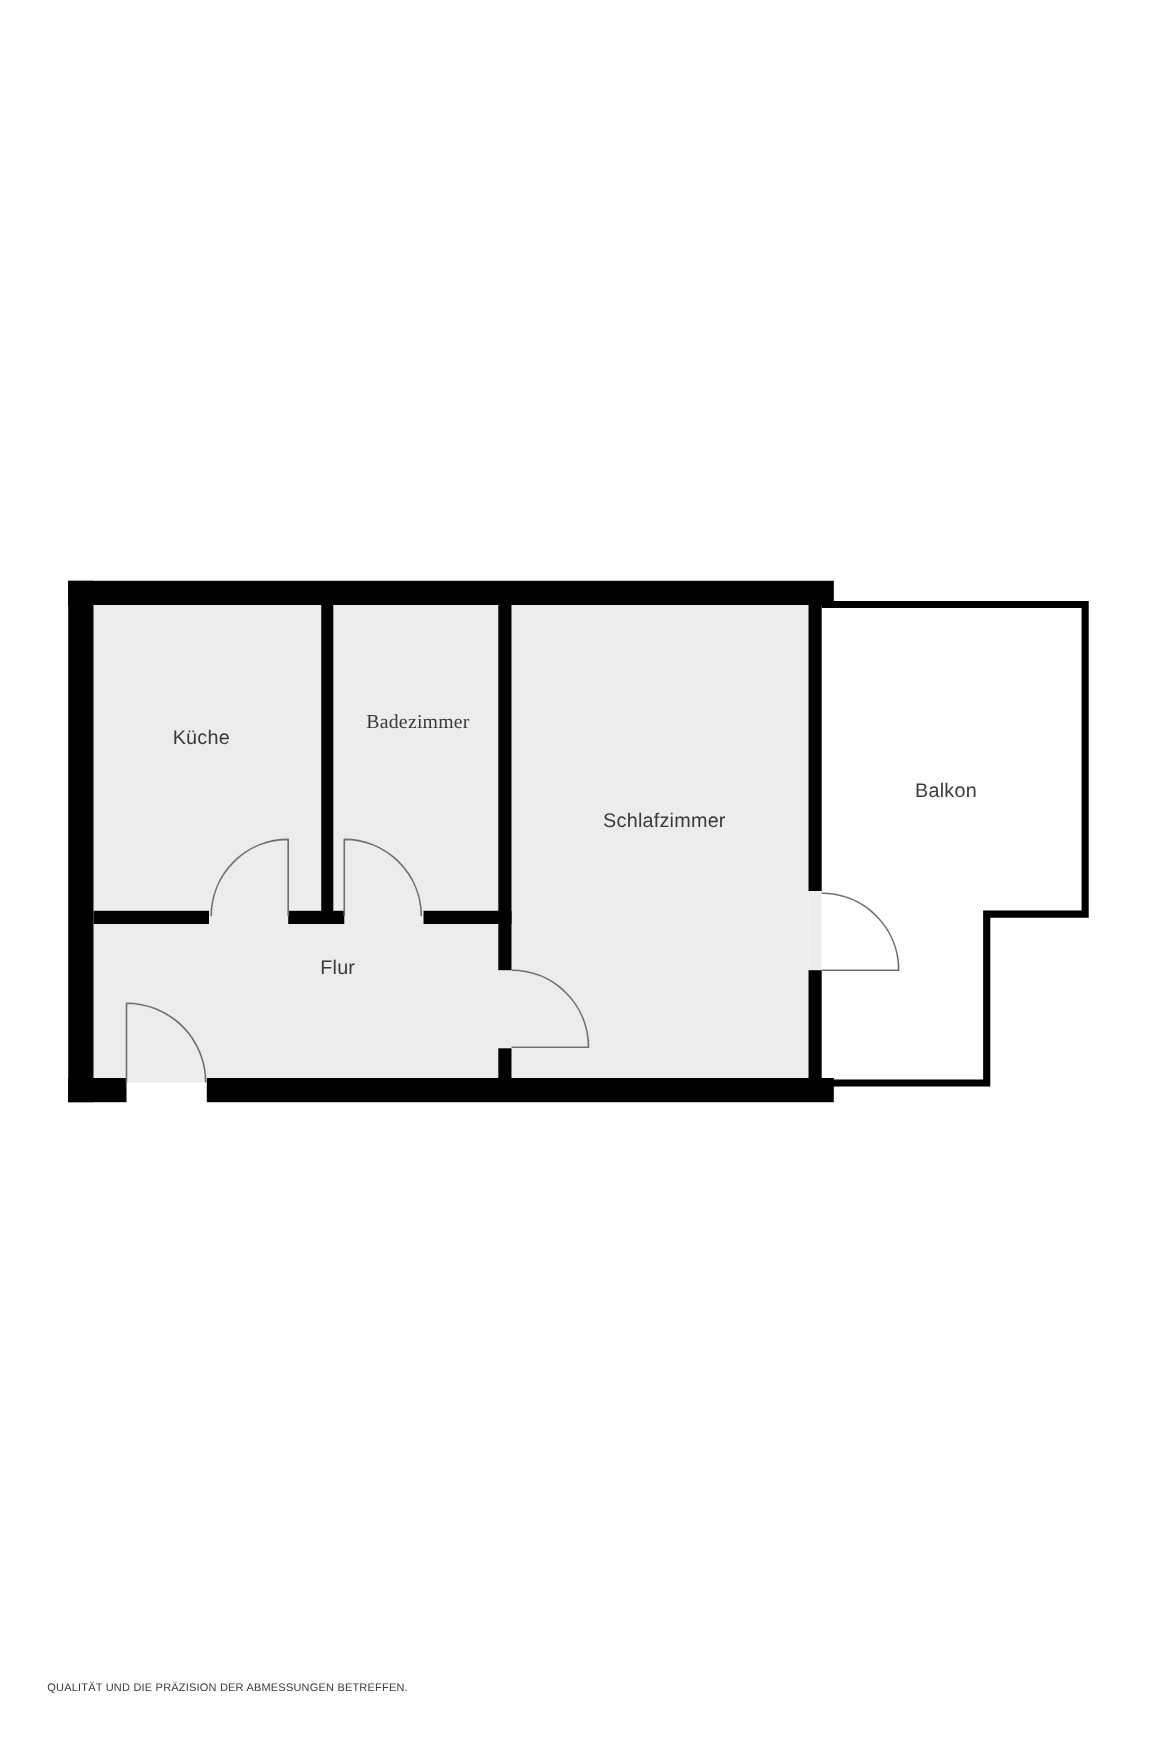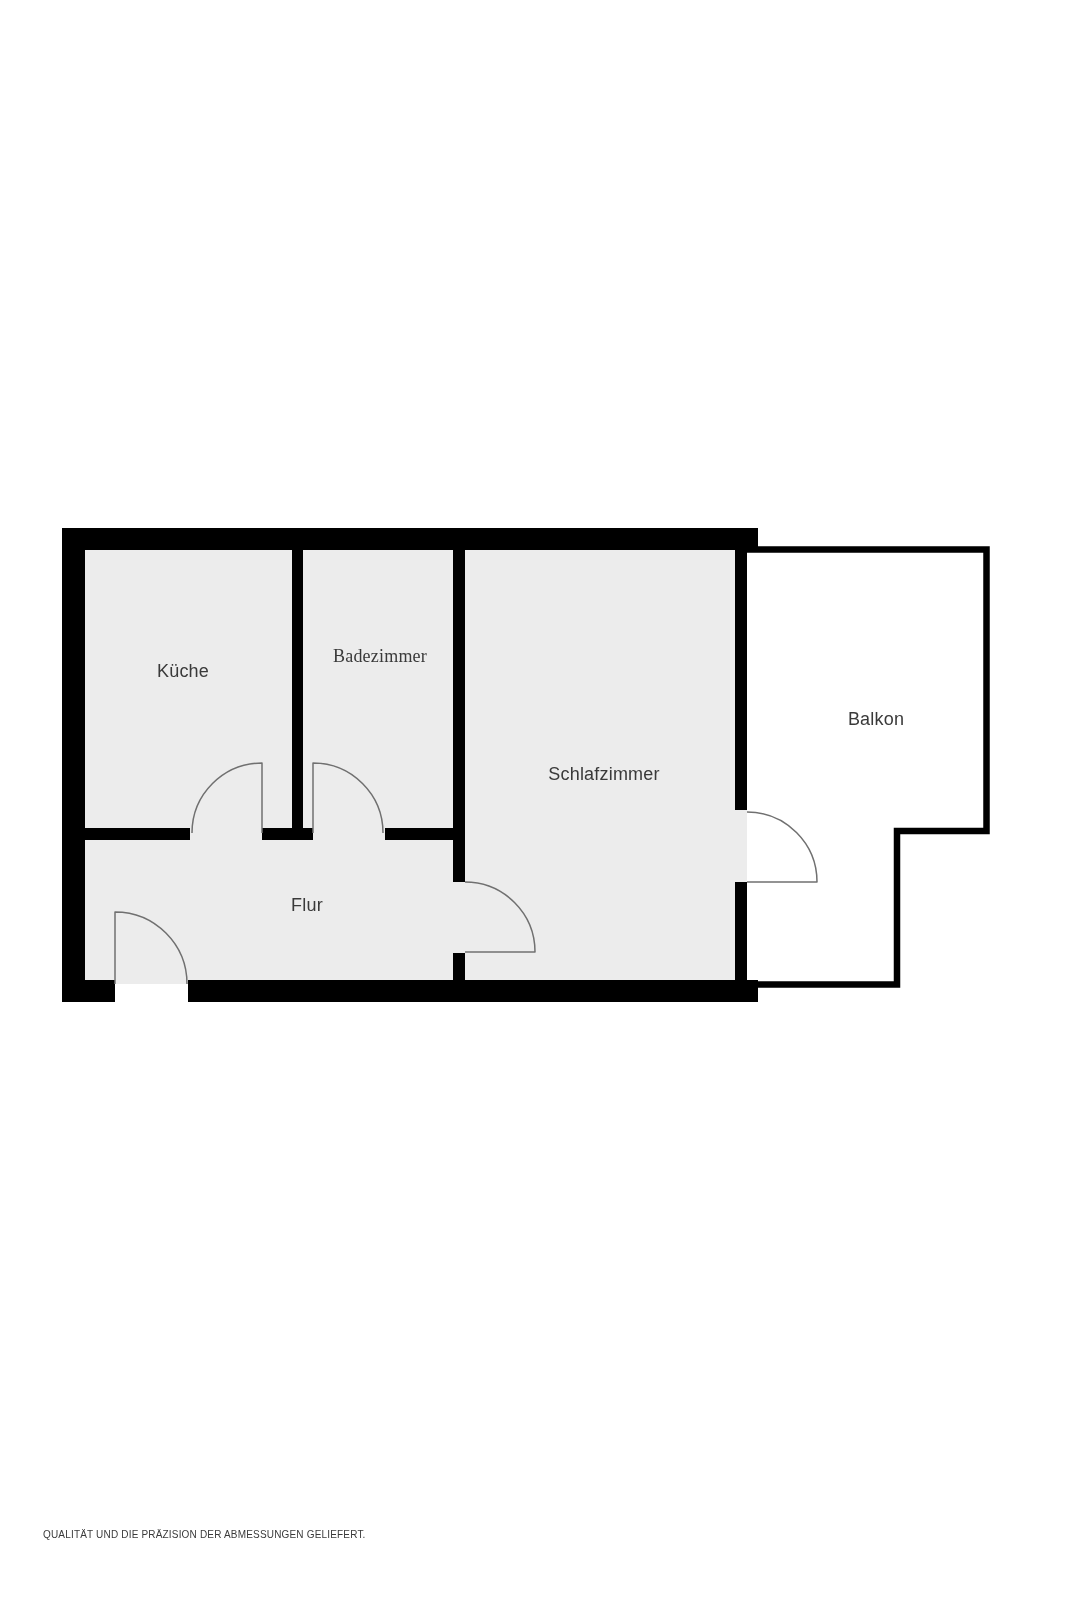--- a/index.html
+++ b/index.html
@@ -64,21 +64,21 @@
         <path d="M 465 952 L 535 952 A 70 70 0 0 0 465 882"></path>
       </g>
       <g fill="#ffffff">
         <path d="M 747 882 L 817 882 A 70 70 0 0 0 747 812"></path>
       </g>
     </g>
   </svg>
 
   <div class="room-label" style="left:183px; top:671px;">Küche</div>
   <div class="room-label" style="left:380px; top:656px;font-family:Liberation Serif, serif;">Badezimmer</div>
-  <div class="room-label" style="left:604px; top:746px;margin-top:28px;">Schlafzimmer</div>
-  <div class="room-label" style="left:307px; top:905px;">Flur</div>
-  <div class="room-label" style="left:860px; top:719px;margin-left:16px;">Balkon</div>
+  <div class="room-label" style="left:604px; top:746px;">Schlafzimmer</div>
+  <div class="room-label" style="left:307px; top:880px;">Flur</div>
+  <div class="room-label" style="left:860px; top:719px;">Balkon</div>
 
   <div class="footer">
-    <div class="footer-line">QUALITÄT UND DIE PRÄZISION DER ABMESSUNGEN GELIEFERT.</div>
+    <div class="footer-line">QUALITÄT UND DIE PRÄZISION DER ABMESSUNGEN BETREFFEN.</div>
   </div>
 
 </div>
 
 </body></html>

